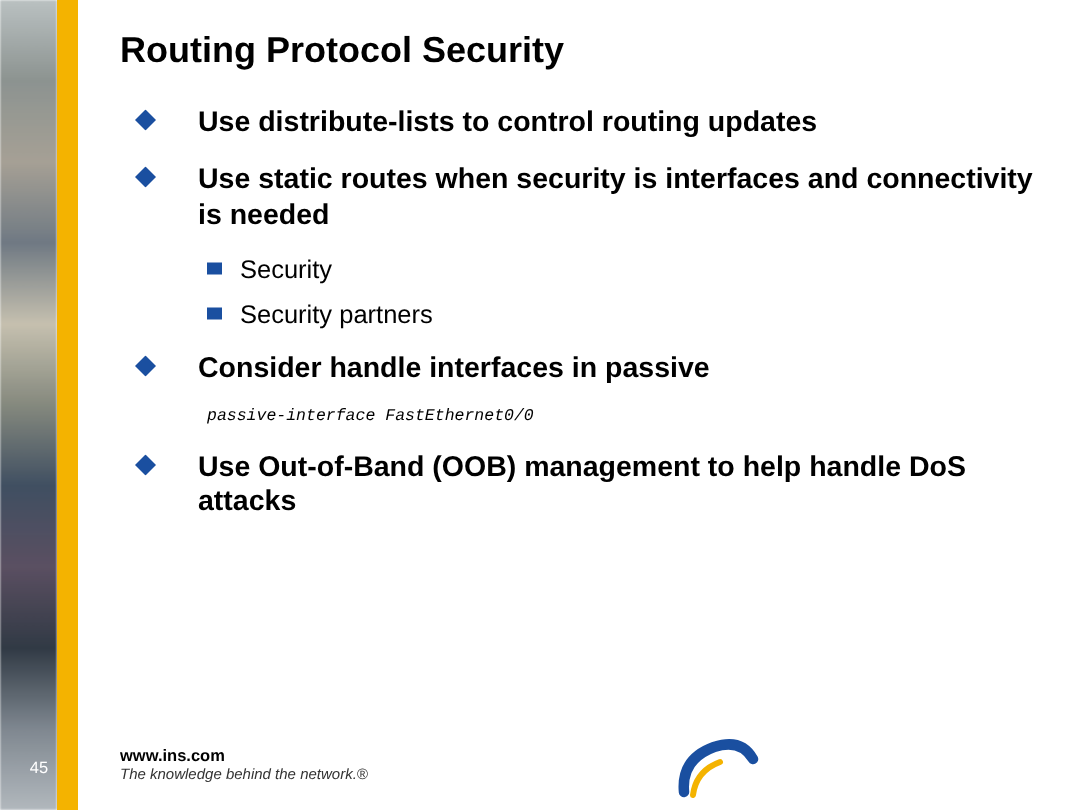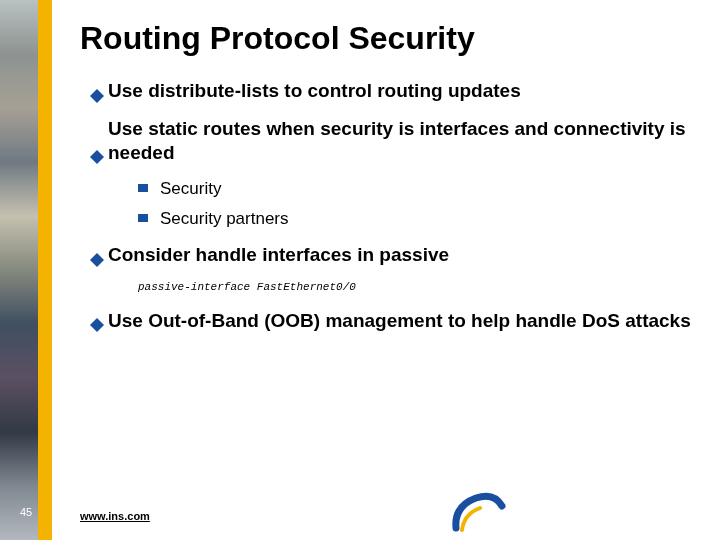--- a/index.html
+++ b/index.html
@@ -25,30 +25,31 @@
     left: 38px; top: 0;
     width: 14px; height: 540px;
     background: #f4b300;
   }
   .content {
     position: absolute;
     left: 80px; top: 20px;
     width: 620px;
   }
   .title {
-    font-size: 32px;
+    font-size: 24px;
     font-weight: bold;
     color: #000;
     margin-bottom: 22px;
   }
   .bullets { padding-left: 10px; }
   .b1 {
     display: flex;
-    align-items: flex-end;
+    align-items: flex-start;
     margin-bottom: 14px;
+    gap: 24px;
   }
   .b1 .marker {
     flex: 0 0 18px;
     display: inline-block;
     margin-top: 3px;
   }
   .b1 .marker svg { display: block; }
   .b1-text {
     font-size: 19px;
     font-weight: bold;
@@ -89,21 +90,21 @@
     text-align: center;
     font-size: 11px;
     color: #fff;
   }
   .footer-text {
     position: absolute;
     left: 80px; bottom: 18px;
     font-size: 11px;
     color: #000;
   }
-  .footer-text .url { font-weight: bold; display: block; text-decoration: underline; }
+  .footer-text .url { font-weight: bold; display: block; }
   .footer-text .tagline { font-style: italic; font-size: 10px; color: #333; }
   .logo {
     position: absolute;
     right: 10px; bottom: 6px;
     width: 130px; height: 44px;
   }
   .logo-text {
     position: absolute;
     right: 0; top: 10px;
     text-align: left;
@@ -179,20 +180,21 @@
         <span class="b1-text">Use Out-of-Band (OOB) management to help handle DoS attacks</span>
       </div>
 
     </div>
   </div>
 
   <div class="footer">
     <div class="page-num">45</div>
     <div class="footer-text">
       <span class="url">www.ins.com</span>
+      <span class="tagline">The knowledge behind the network.®</span>
     </div>
     <div class="logo">
       <div class="logo-swoosh">
         <svg width="56" height="40" viewBox="0 0 56 40">
           <path d="M4 36 Q 2 14 24 6 Q 42 0 50 14" fill="none" stroke="#1a4fa0" stroke-width="7" stroke-linecap="round"></path>
           <path d="M10 38 Q 12 22 28 16" fill="none" stroke="#f4b300" stroke-width="4" stroke-linecap="round"></path>
         </svg>
       </div>
     </div>
   </div>

